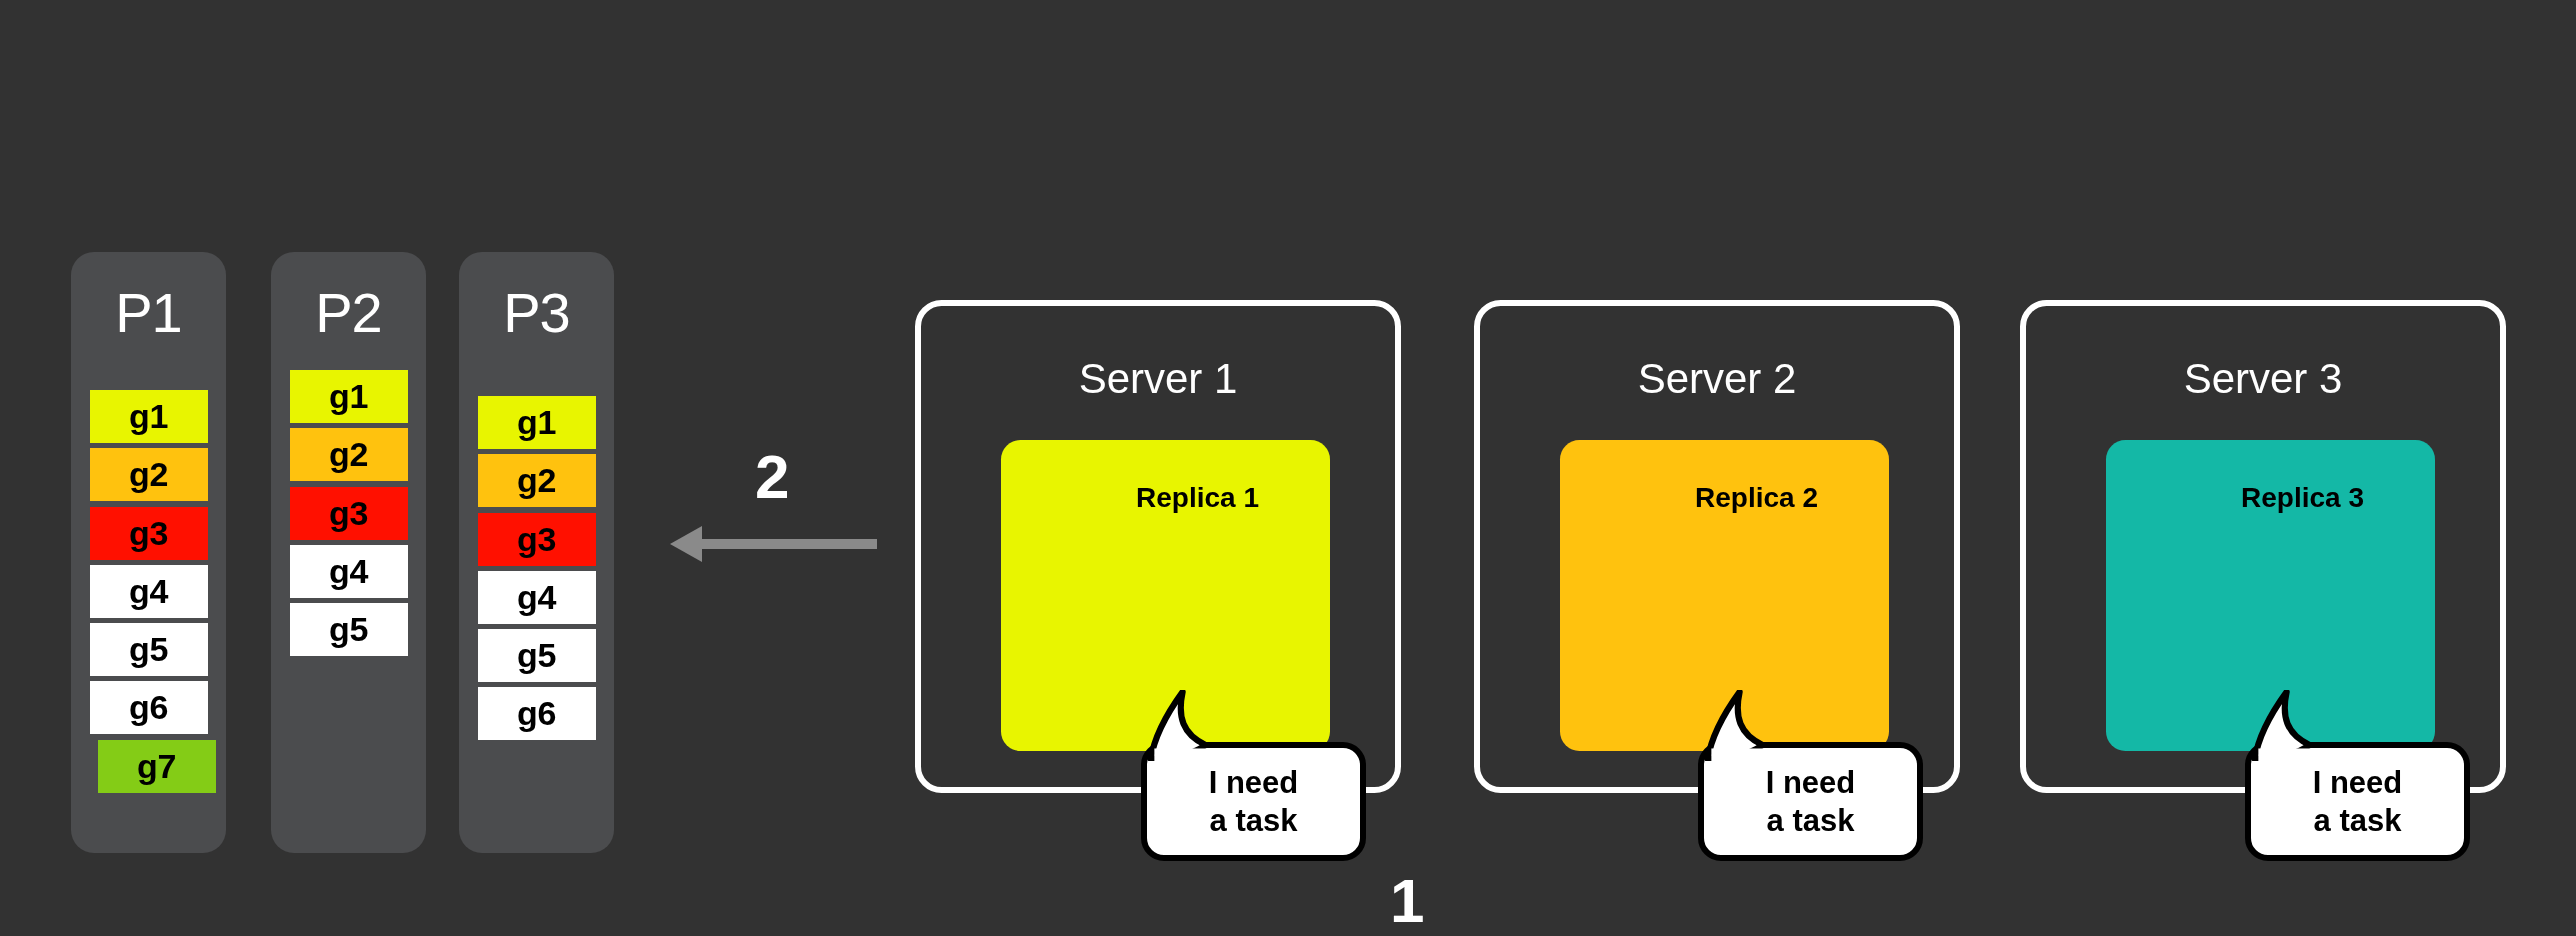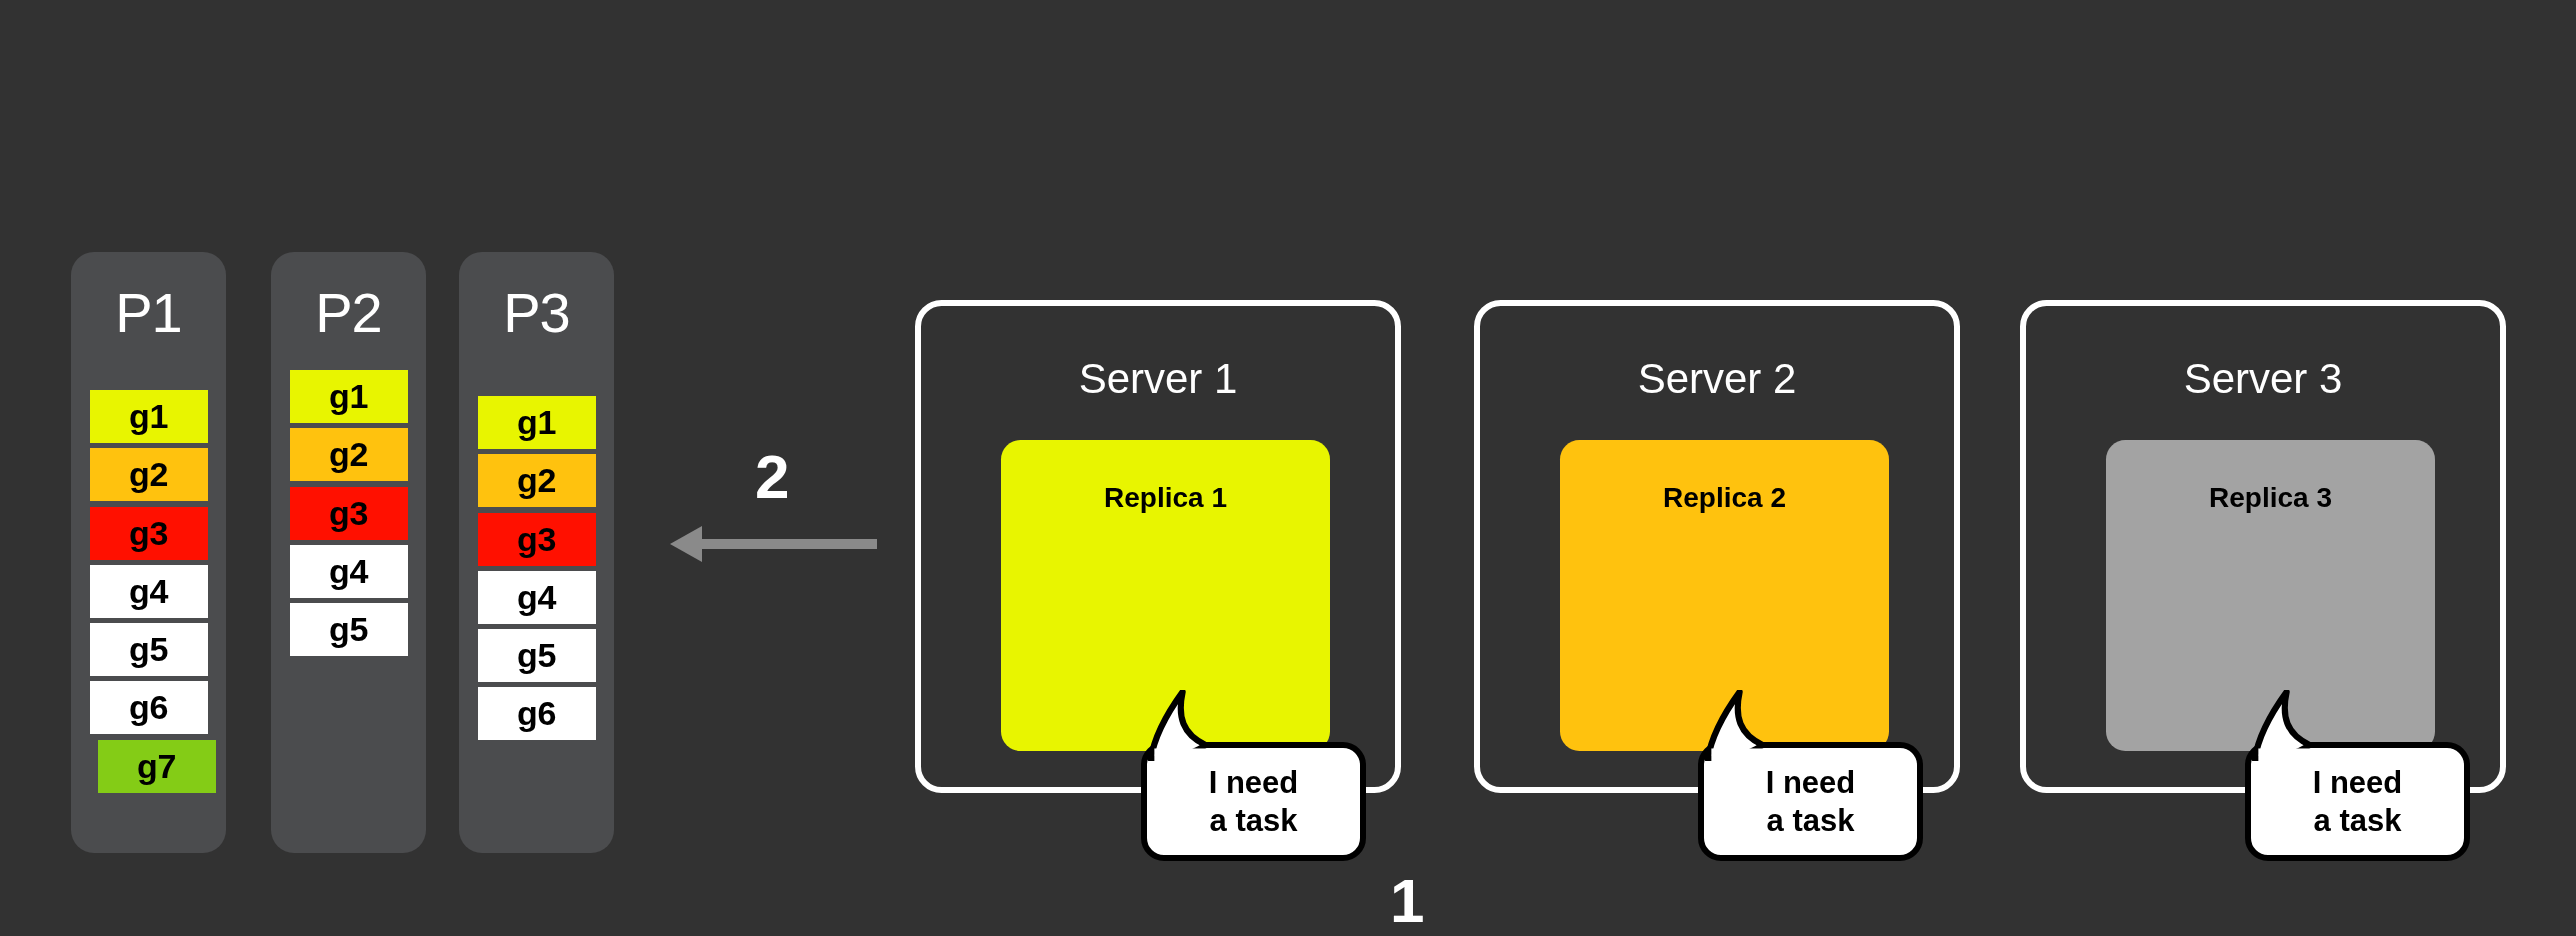--- a/index.html
+++ b/index.html
@@ -153,20 +153,21 @@
   .replica-label {
     position: absolute;
     top: 42px;
     left: 0;
     width: 100%;
     text-align: center;
     color: #000000;
     font-size: 28px;
     font-weight: bold;
     user-select: none;
+    padding-left: 32px;
   }
 
   
   .bubble {
     position: absolute;
     width: 225px;
     height: 119px;
     background: #ffffff;
     border: 6.2px solid #000000;
     border-radius: 23px;
@@ -270,21 +271,21 @@
 
     <div class="server s2">
       <div class="server-title">Server 2</div>
       <div class="replica" style="background: rgb(255, 194, 14);">
         <div class="replica-label">Replica 2</div>
       </div>
     </div>
 
     <div class="server s3">
       <div class="server-title">Server 3</div>
-      <div class="replica" style="background: #a3a3a3;">
+      <div class="replica" style="background: #14b8a6;">
         <div class="replica-label">Replica 3</div>
       </div>
     </div>
 
   </div>
 
   <div class="bubble b1">
     <svg class="tail" viewBox="0 0 120 80">
       <path d="M 10 78 C 14 52 30 24 46 2 C 40 30 46 50 72 62 C 56 74 30 78 10 78 Z" fill="#ffffff" stroke="#000000" stroke-width="7" stroke-linejoin="round"></path>
       <rect x="14" y="66" width="62" height="16" fill="#ffffff"></rect>

